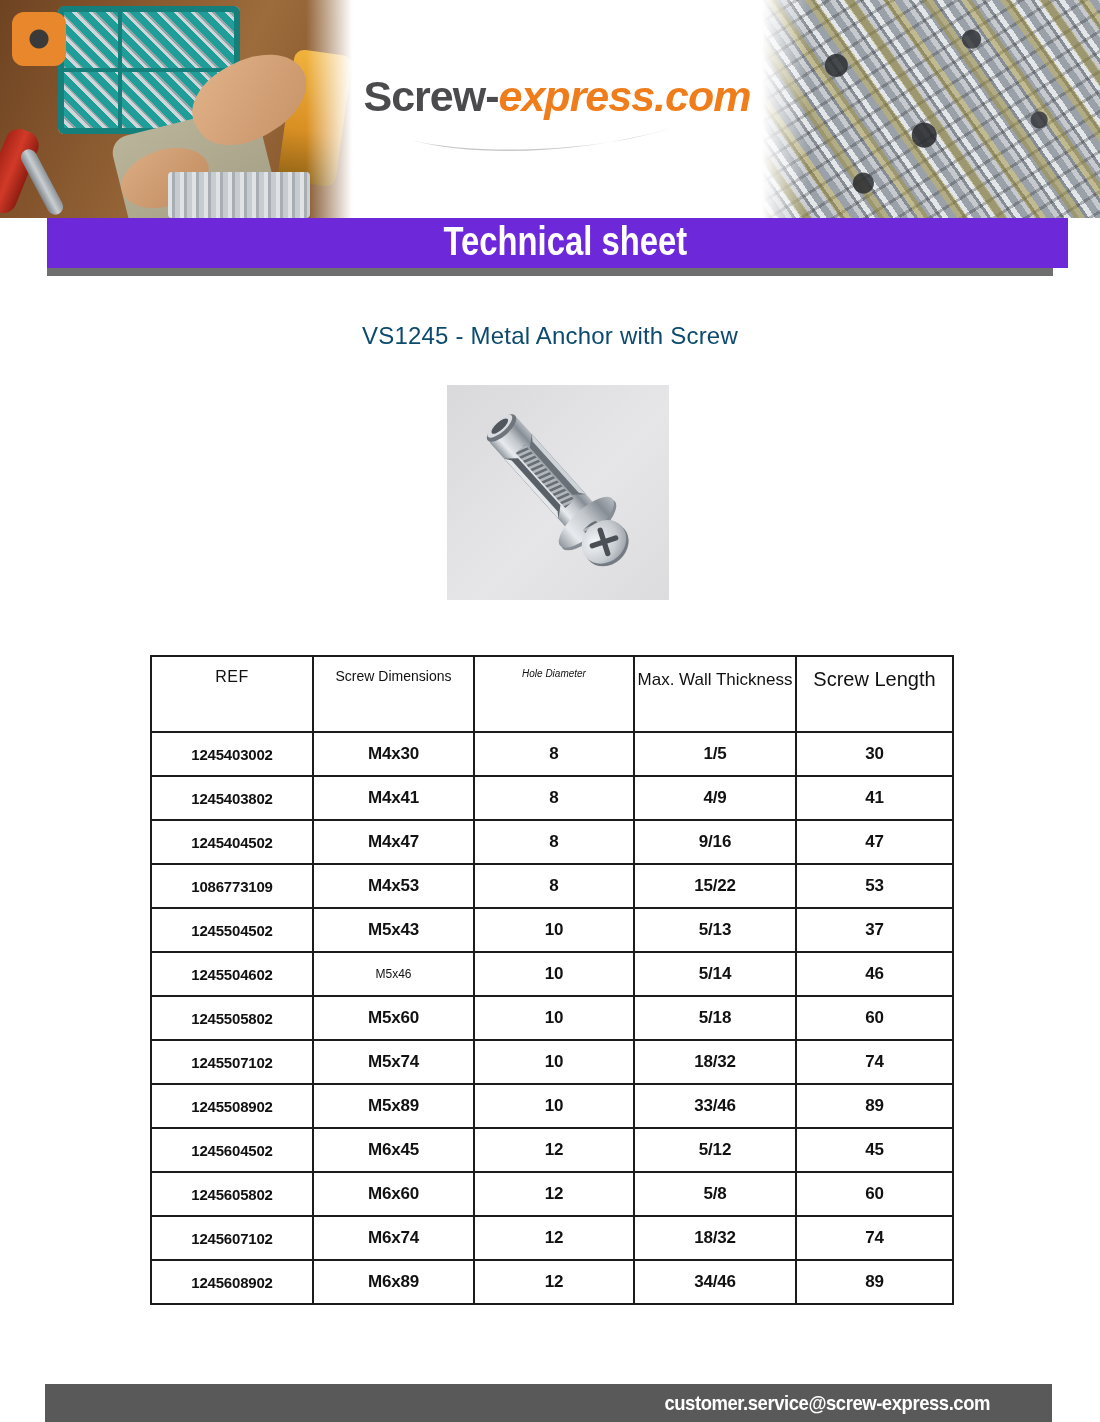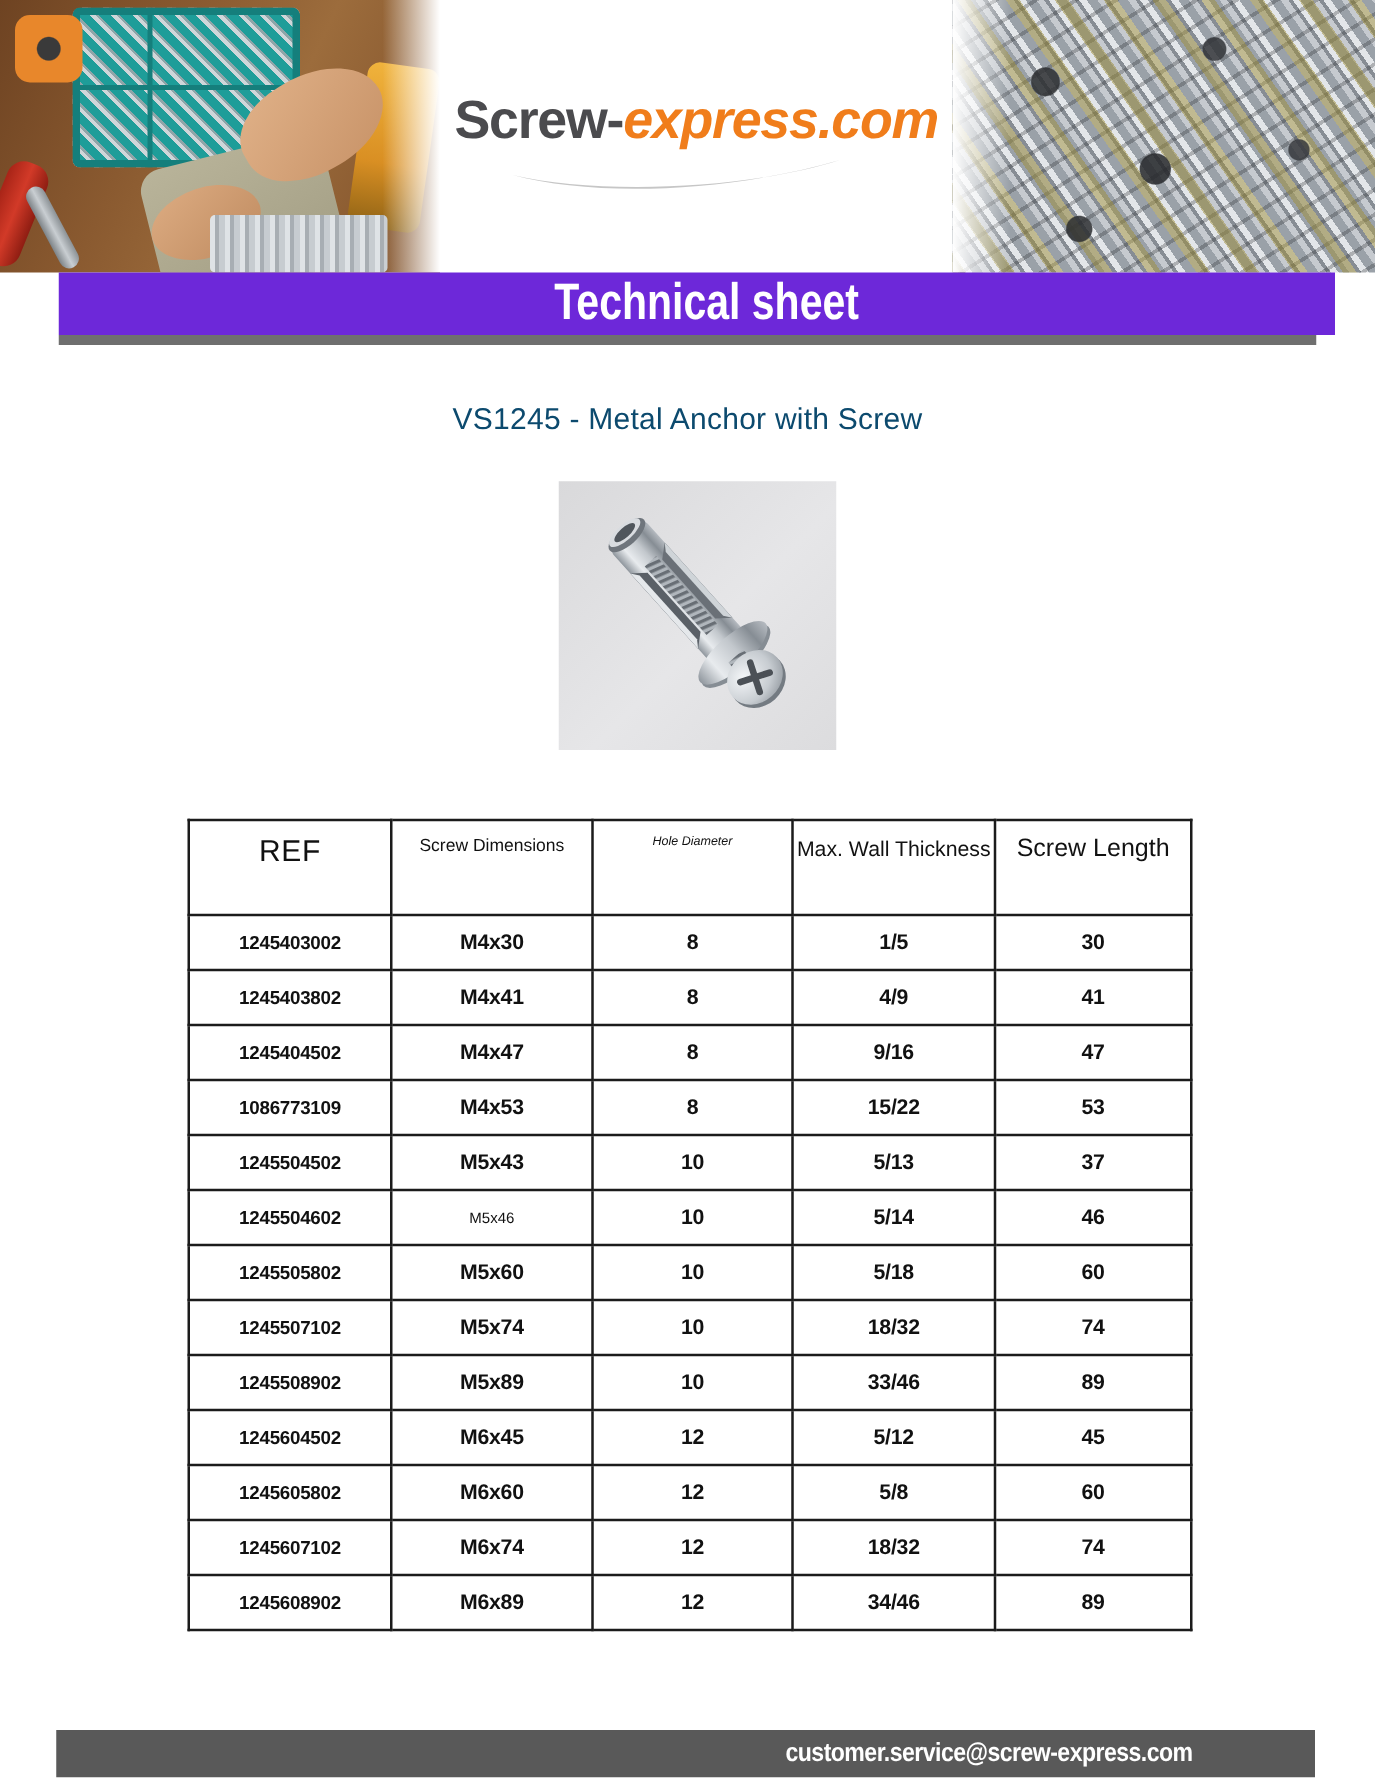--- a/index.html
+++ b/index.html
@@ -68,32 +68,32 @@
   
   .product-title { position:absolute; left:0; top:322px; width:1100px; text-align:center;
     color:#0c4a6e; font-size:24px; letter-spacing:0.2px; }
   .product-image { position:absolute; left:447px; top:385px; width:222px; height:215px;
     background:linear-gradient(135deg,#d9d9db 0%,#e6e6e8 55%,#dcdcde 100%); }
 
   
   .spec-table { position:absolute; left:150px; top:655px; width:802px; border-collapse:collapse; table-layout:fixed; }
   .spec-table th, .spec-table td { border:2px solid #1b1b1b; text-align:center; color:#111; overflow:hidden; }
   .spec-table thead th { height:62px; vertical-align:top; padding-top:11px; font-weight:normal; background:#fff; }
-  th.h-ref { font-size:24px; font-weight:bold; letter-spacing:0.5px; }
+  th.h-ref { font-size:16px; font-weight:bold; letter-spacing:0.5px; }
   th.h-dim { font-size:14px;margin-left:20px; }
   th.h-hole { font-size:10px; padding-top:16px;font-style:italic; }
   th.h-wall { font-size:17px; line-height:1.45; padding-top:10px;margin-left:40px; }
   th.h-len { font-size:20px; }
   .spec-table td { height:40px; font-weight:bold; font-size:17px; letter-spacing:-0.2px; }
   .spec-table td.col0 { font-size:15px; }
   .spec-table td.small-cell { font-size:12px; font-weight:normal; letter-spacing:0; }
 
   
   .footer-bar { position:absolute; left:45px; top:1384px; width:1007px; height:38px; background:#595959;
-    display:flex; align-items:center; justify-content:flex-end; padding-right:98px; box-sizing:border-box; }
+    display:flex; align-items:center; justify-content:flex-end; padding-right:62px; box-sizing:border-box; }
   .footer-email { color:#ffffff; font-weight:bold; font-size:21px; display:inline-block;
     transform:scaleX(0.88); transform-origin:right center; letter-spacing:-0.5px; }
 </style>
 </head>
 <body>
 
 <div class="page">
 
   <div class="photo photo-left">
     <div class="organizer-box"></div>

